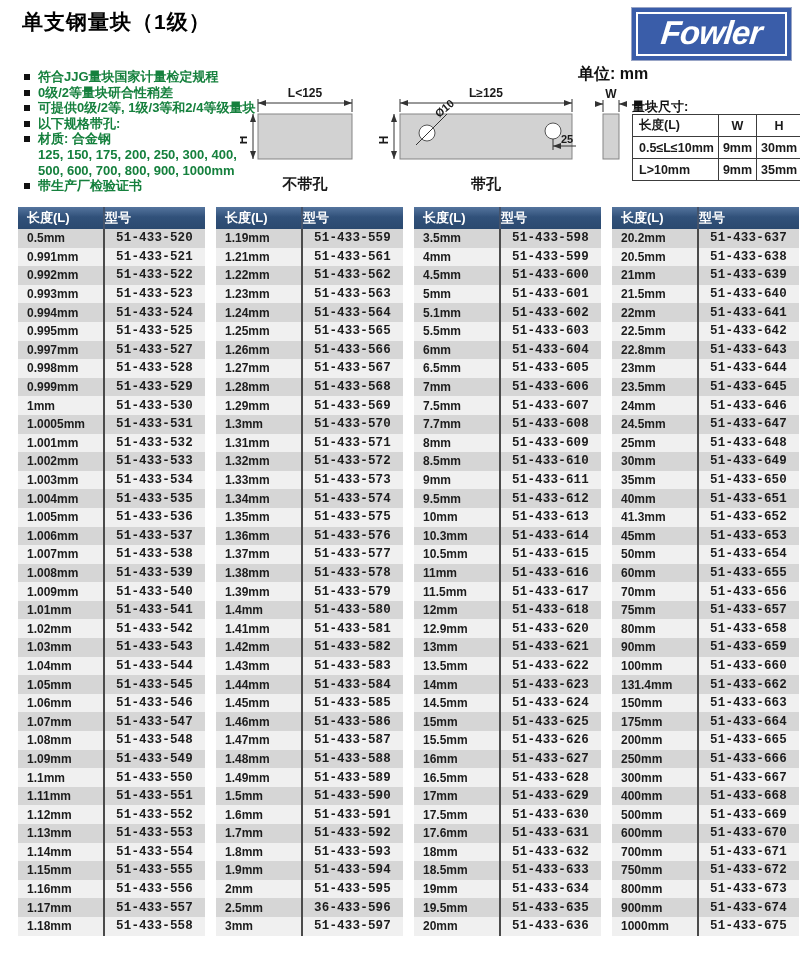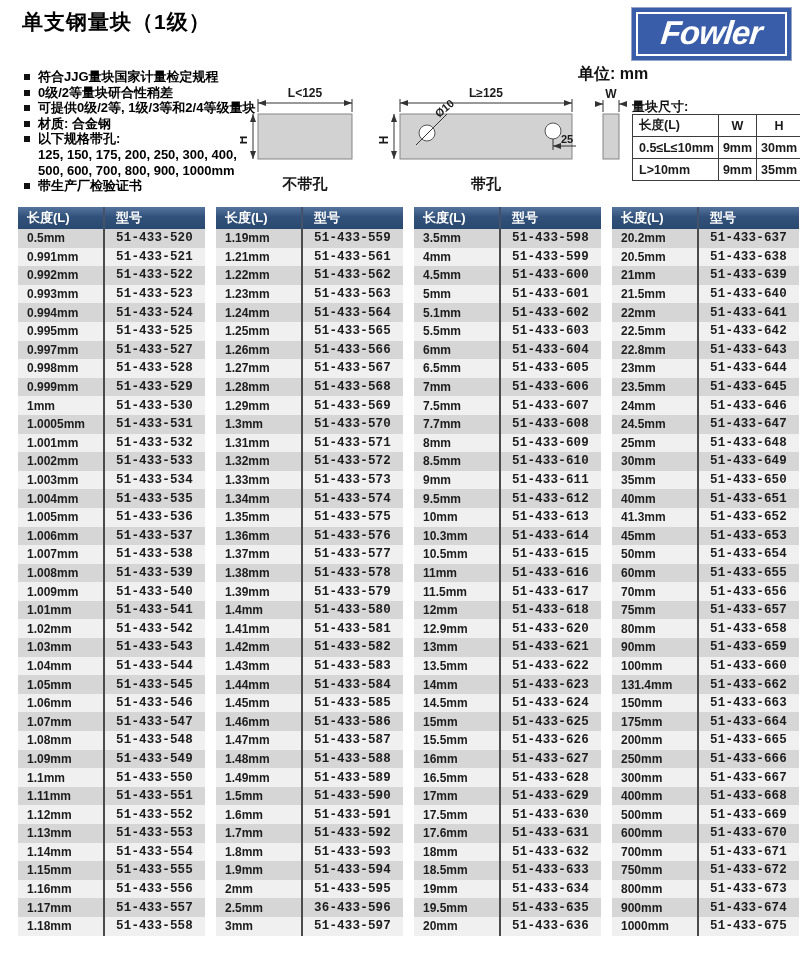--- a/index.html
+++ b/index.html
@@ -10,21 +10,21 @@
   .title{position:absolute;left:22px;top:8px;margin:0;font-size:21px;font-weight:700;color:#000;letter-spacing:1px;}
 
   
   .logo{position:absolute;left:631px;top:7px;width:161px;height:54px;
         background:var(--logo-blue,#3a5da9);border:1px solid #99a5c6;box-sizing:border-box;}
   .logo-inner{position:absolute;inset:4px;border:2px solid #fff;display:flex;align-items:center;justify-content:center;}
   .logo-text{color:#fff;font-style:italic;font-weight:700;font-size:33px;letter-spacing:-1px;line-height:1;transform:skewX(-6deg);padding-bottom:3px;}
 
   
   .bullets{position:absolute;left:24px;top:69px;width:330px;}
-  .bullet-line{display:flex;align-items:flex-start;font-size:13px;font-weight:700;color:#000000;line-height:15.6px;margin:0;}
+  .bullet-line{display:flex;align-items:flex-start;font-size:13px;font-weight:700;color:#15803d;line-height:15.6px;margin:0;}
   .sq{width:6px;height:6px;background:#111;margin:5px 8px 0 0;flex:none;}
   .no-marker{padding-left:14px;}
 
   
   .diagram{position:absolute;left:240px;top:56px;}
   .diagram text{font-family:"Liberation Sans","DejaVu Sans",sans-serif;fill:#1a1a1a;}
   .dim-label{font-size:12px;font-weight:700;}
   .cap-label{font-size:15px;font-weight:700;}
   .small-label{font-size:11px;font-weight:700;}
   .blk{fill:var(--block-fill,#d2d2d2);stroke:#858585;stroke-width:1;}
@@ -39,21 +39,21 @@
   .size th:first-child,.size td:first-child{width:86px;text-align:left;padding-left:6px;}
   .size th:nth-child(2),.size td:nth-child(2){width:32px;text-align:center;}
   .size th:nth-child(3),.size td:nth-child(3){width:42px;text-align:center;}
 
   
   .tables{position:absolute;left:18px;top:207px;display:flex;gap:11px;}
   table.model{border-collapse:collapse;width:187px;table-layout:fixed;}
   .model thead th{height:22px;background:linear-gradient(180deg,#55759e 0%,var(--header-bg,#31517a) 45%,#2b496f 100%);
                   color:#fff;font-size:13px;font-weight:700;text-align:left;padding:0;}
   .model th.len{width:76px;padding-left:9px;border-right:2px solid #44536b;}
-  .model th.mod{padding-left:11px;}
+  .model th.mod{}
   .model td{height:18.6px;padding:0;font-weight:700;color:#1c1c1c;white-space:nowrap;overflow:hidden;}
   .model td.len{font-size:12px;padding-left:9px;border-right:2px solid #4b4b4b;}
   .model td.mod{font-family:"Liberation Mono","DejaVu Sans Mono",monospace;font-size:12.5px;letter-spacing:0.2px;padding-left:11px;}
   .model tbody tr:nth-child(odd) td{background:var(--row-odd,#d6d6d6);}
   .model tbody tr:nth-child(even) td{background:var(--row-even,#f0f0f0);}
 </style>
 </head>
 <body>
 
 <div class="page">
@@ -74,25 +74,25 @@
       <div class="bullet-line">
         <span class="sq"></span>
         <span>0级/2等量块研合性稍差</span>
       </div>
       <div class="bullet-line">
         <span class="sq"></span>
         <span>可提供0级/2等, 1级/3等和2/4等级量块</span>
       </div>
       <div class="bullet-line">
         <span class="sq"></span>
-        <span>材质: 合金钢</span>
+        <span>以下规格带孔:</span>
       </div>
       <div class="bullet-line">
         <span class="sq"></span>
-        <span>以下规格带孔:</span>
+        <span>材质: 合金钢</span>
       </div>
       <div class="bullet-line no-marker">
         <span>125, 150, 175, 200, 250, 300, 400,</span>
       </div>
       <div class="bullet-line no-marker">
         <span>500, 600, 700, 800, 900, 1000mm</span>
       </div>
       <div class="bullet-line">
         <span class="sq"></span>
         <span>带生产厂检验证书</span>

